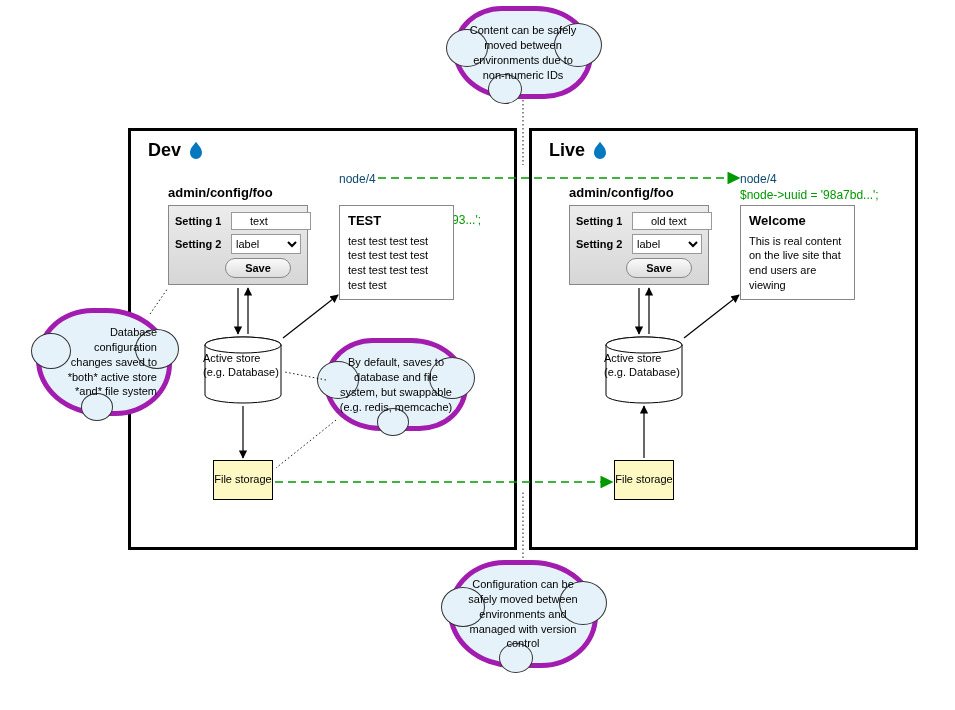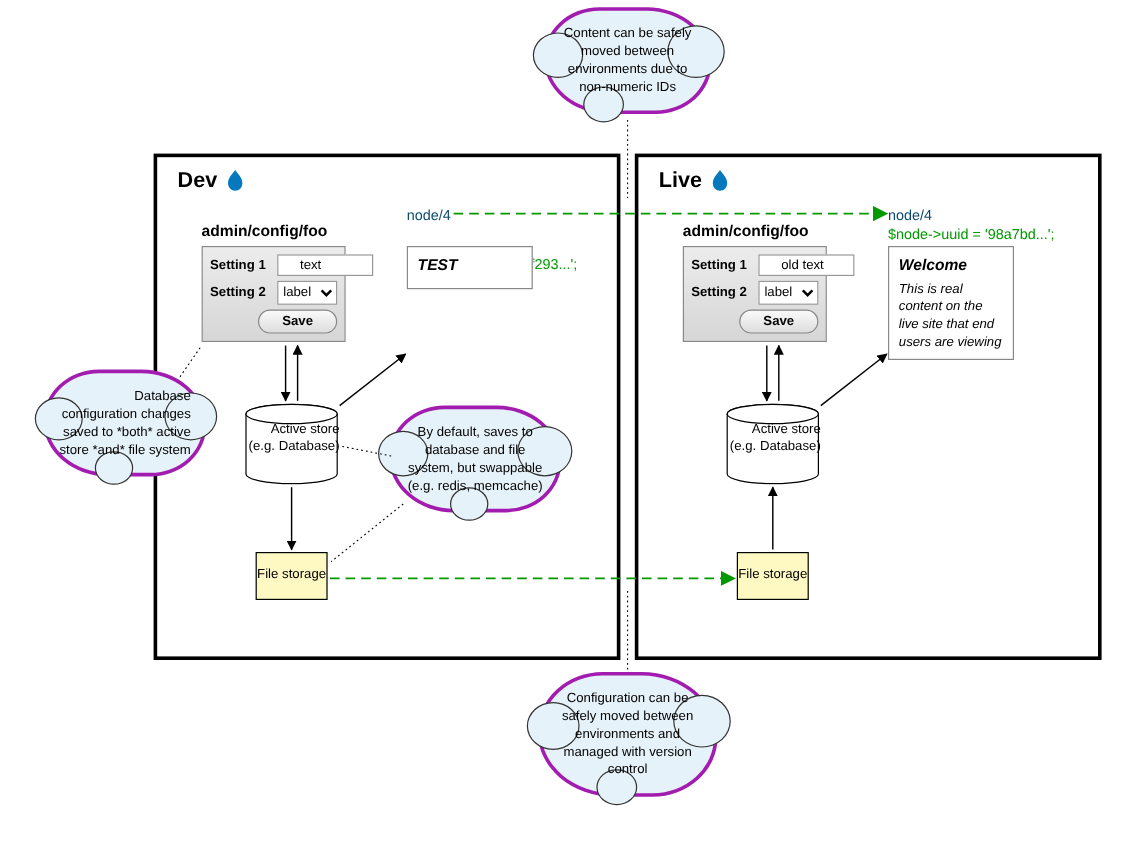--- a/index.html
+++ b/index.html
@@ -36,21 +36,21 @@
     color: #0c4a6e;
     font-size: 12px;
   }
   .uuid {
     position: absolute;
     color: #090;
     font-size: 12px;
   }
   .config-form {
     position: absolute;
-    width: 120px;
+    width: 140px;
     border: 1px solid #888;
     background: linear-gradient(#ececec, #d6d6d6);
     padding: 6px;
     font-size: 11px;
   }
   .config-form .row {
     display: flex;
     align-items: center;
     margin-bottom: 4px;
     gap: 4px;
@@ -85,37 +85,36 @@
     border: 1px solid #888;
     border-radius: 10px;
     background: linear-gradient(#fafafa, #ddd);
     font-size: 11px;
     font-weight: bold;
     cursor: pointer;
     margin-left: 40px;
   }
   .content-box {
     position: absolute;
-    width: 105px;
+    width: 115px;
     border: 1px solid #888;
     background: #fff;
     padding: 6px 8px;
     font-size: 11px;
     line-height: 1.35;
-    font-style: italic;
   }
   .content-box .ctitle {
     font-weight: bold;
     font-size: 13px;
     margin-bottom: 4px;
   }
   .cylinder {
     position: absolute;
     width: 80px;
-    text-align: right;
+    text-align: left;
     font-size: 11px;
     line-height: 1.25;
   }
   .cylinder svg {
     position: absolute;
     top: 0; left: 0;
   }
   .cylinder .label {
     position: relative;
     padding-top: 16px;
@@ -129,21 +128,21 @@
     display: flex;
     align-items: center;
     justify-content: center;
     text-align: center;
     font-size: 11px;
     line-height: 1.2;
   }
   .cloud {
     position: absolute;
     background: #e6f2f9;
-    border: 3px solid #a21caf;
+    border: 5px solid #a21caf;
     padding: 12px 10px;
     text-align: center;
     font-size: 11px;
     line-height: 1.35;
     
     border-radius: 60px 70px 60px 70px / 55px 60px 55px 60px;
   }
   .cloud .bump {
     position: absolute;
     background: #e6f2f9;
@@ -203,20 +202,21 @@
       <option>label</option>
     </select>
   </div>
   <div class="save-row">
     <button>Save</button>
   </div>
 </div>
 
 <div class="content-box" style="left:339px; top:205px;">
   <div class="ctitle">TEST</div>
+  <div>test test test test test test test test test test test test test test</div>
 </div>
 
 <div class="cylinder" style="left:203px; top:336px; height:68px;">
   <svg width="80" height="68" viewBox="0 0 80 68">
     <ellipse cx="40" cy="9" rx="38" ry="8" fill="#fff" stroke="#000"></ellipse>
     <path d="M2 9 v50 a38 8 0 0 0 76 0 v-50" fill="#fff" stroke="#000"></path>
     <ellipse cx="40" cy="9" rx="38" ry="8" fill="#fff" stroke="#000"></ellipse>
   </svg>
   <div class="label">Active store (e.g. Database)</div>
 </div>

